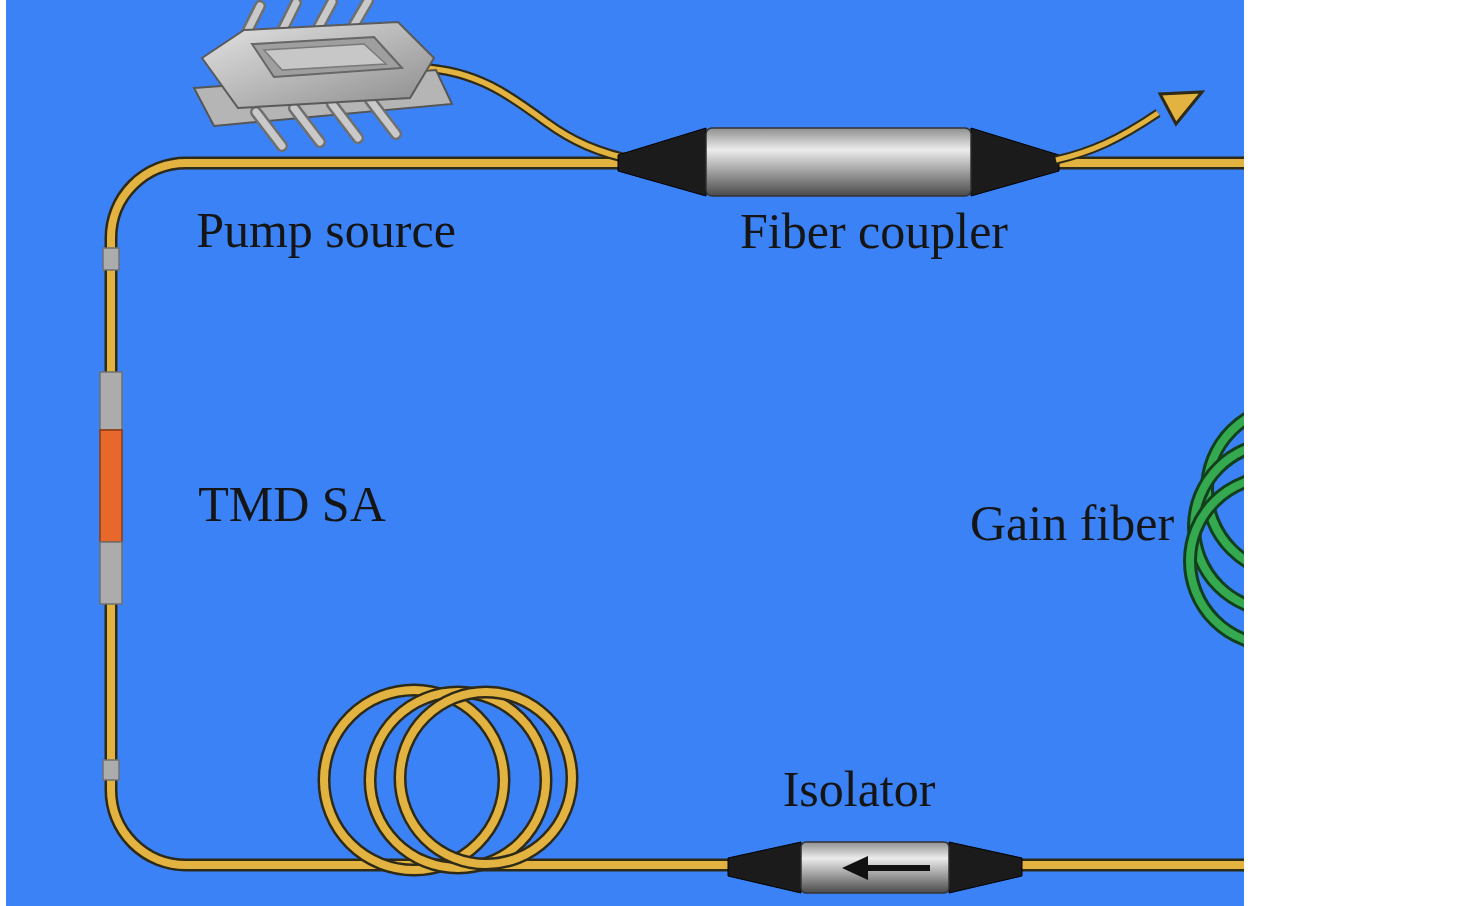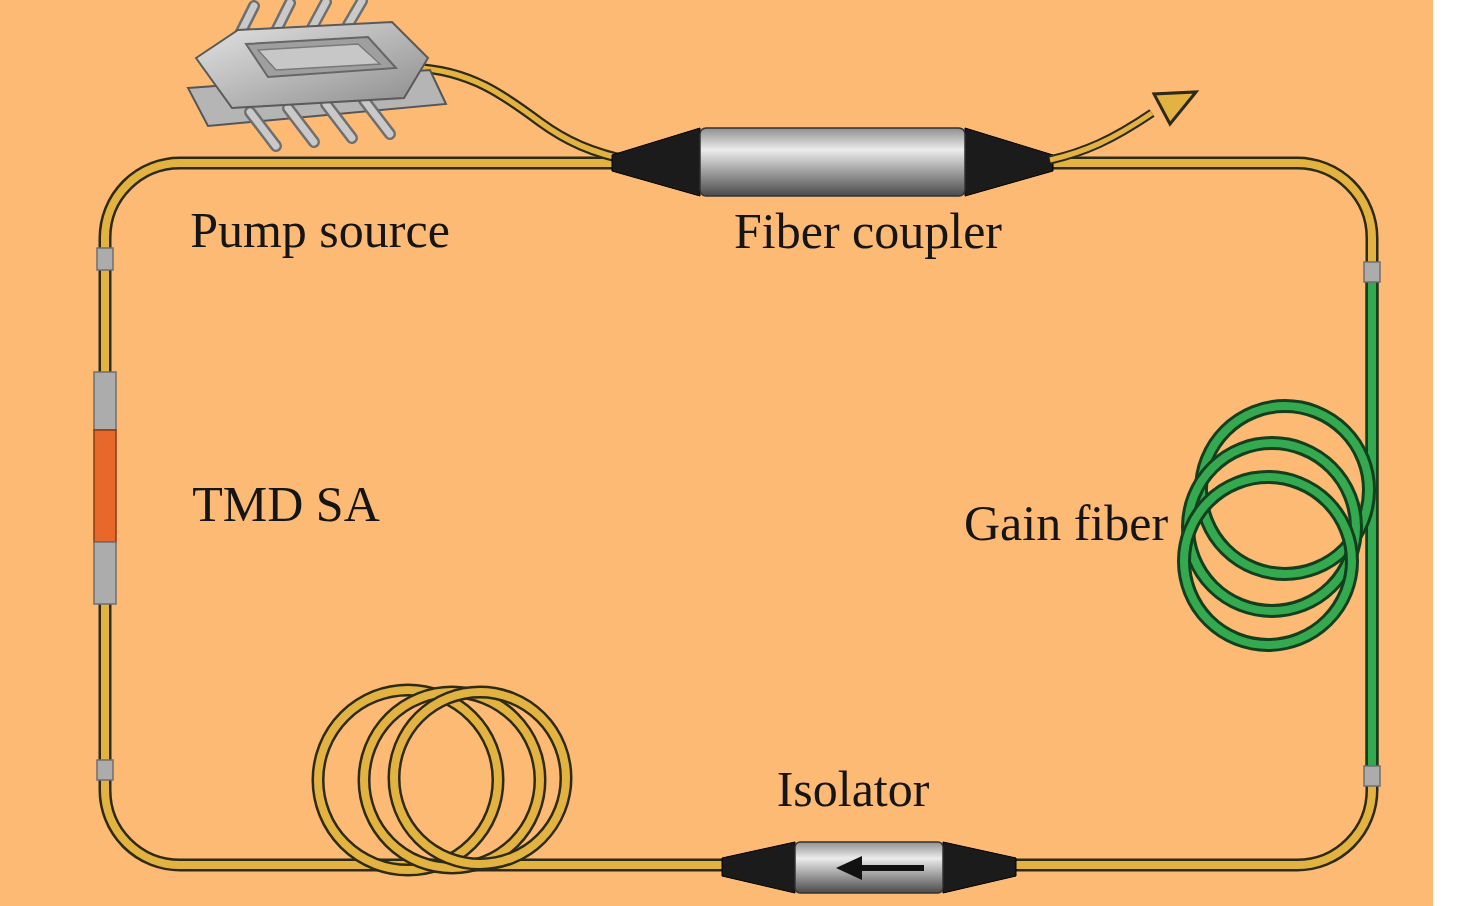--- a/index.html
+++ b/index.html
@@ -6,21 +6,21 @@
     --fiber-yellow:#E3B341;
     --fiber-green:#35A94F;
     --sa-orange:#E8672B;
     --splice-gray:#ACACAC;
     --outline-dark:#2E2A18;
     --green-outline:#123F1D;
     --component-black:#1B1B1B;
     --label-color:#151515;
   }
   html,body{margin:0;padding:0;background:#ffffff;}
-  .stage{width:1433px;height:906px;position:relative;background:#fdba74;overflow:hidden;}
+  .stage{width:1238px;height:906px;position:relative;background:#3b82f6;overflow:hidden;margin-left:6px;}
   svg{display:block;}
   .label{
     font-family:"Liberation Serif","DejaVu Serif",serif;
     font-size:50px;
     fill:var(--label-color);
   }
   .f-out{fill:none;stroke:var(--outline-dark);}
   .f-yel{fill:none;stroke:var(--fiber-yellow);}
   .g-out{fill:none;stroke:var(--green-outline);}
   .f-grn{fill:none;stroke:var(--fiber-green);}

